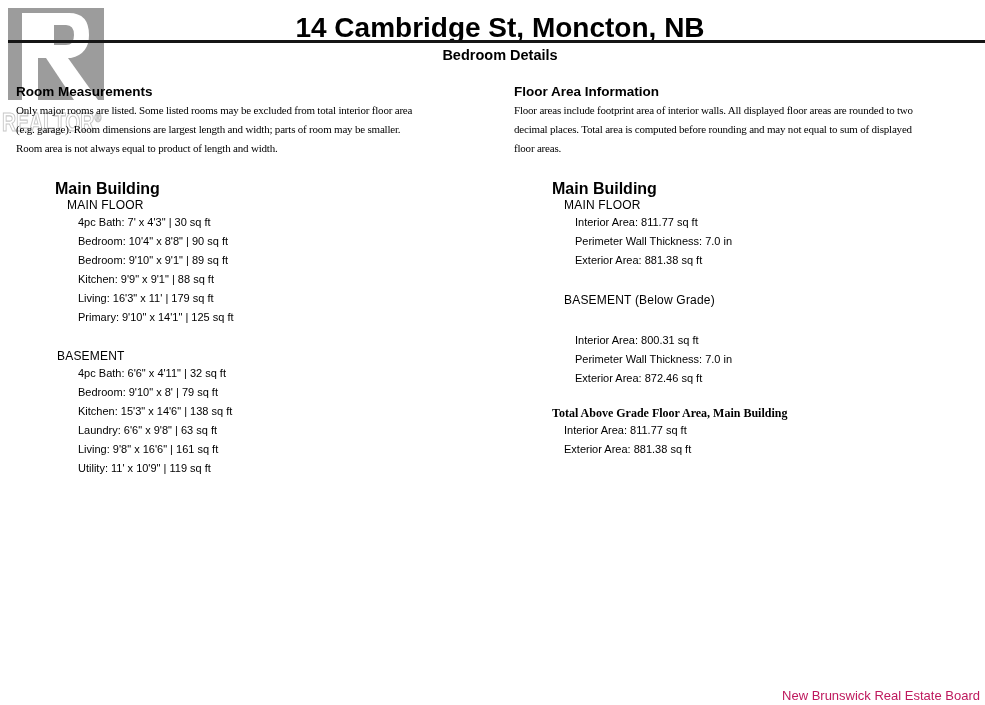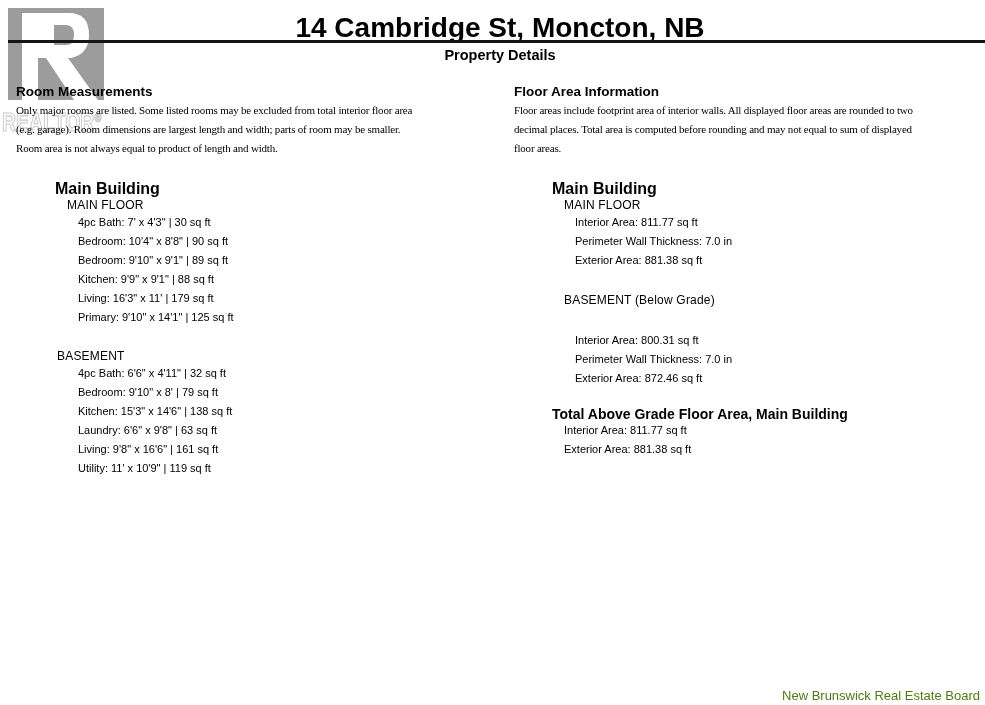--- a/index.html
+++ b/index.html
@@ -34,24 +34,24 @@
     font-size:12px;-webkit-text-stroke:0.9px #c7c7c7;
     vertical-align:9px;letter-spacing:0;
   }
   .section-heading{font-size:13.5px;font-weight:bold;z-index:2;}
   .para{font-size:11px;line-height:19px;letter-spacing:-0.2px;z-index:2;}
   .para .row{white-space:nowrap;font-family:Liberation Serif, serif;}
   .building{font-size:16px;font-weight:bold;}
   .floor-label{font-size:12px;letter-spacing:0.2px;}
   .rows{font-size:11px;line-height:19px;}
   .rows .row{white-space:nowrap;}
-  .total-heading{font-size:14px;font-weight:bold;}
+  .total-heading{font-size:12px;font-weight:bold;font-family:Liberation Serif, serif;}
   .footer{
     right:5px;top:688px;
-    font-size:13px;color:#4d7c0f;
+    font-size:13px;color:#be185d;
   }
   
   .l-head{left:16px;top:84px;text-align:right;}
   .l-para{left:16px;top:101px;width:474px;}
   .l-build{left:55px;top:180px;}
   .l-floor1{left:67px;top:198px;}
   .l-list1{left:78px;top:213px;}
   .l-floor2{left:57px;top:349px;}
   .l-list2{left:78px;top:364px;}
   .r-head{left:514px;top:84px;}
@@ -73,21 +73,21 @@
     <rect width="96" height="92" fill="#9c9c9c"></rect>
     <rect x="14" y="5" width="16" height="87" fill="#ffffff"></rect>
     <path fill="#ffffff" fill-rule="evenodd" d="M30 5 H61 Q81 5 81 27 Q81 46 63 50 H30 Z M46 17 H58 Q66 17 66 27 Q66 37 58 37 H46 Z"></path>
     <path fill="#ffffff" d="M38 50 H60 L90 92 H66 Z"></path>
   </svg>
 
   <div class="abs watermark"><span>REALTOR</span><span class="reg">®</span></div>
 
   <div class="abs title">14 Cambridge St, Moncton, NB</div>
   <div class="abs rule"></div>
-  <div class="abs subtitle">Property Details</div>
+  <div class="abs subtitle">Bedroom Details</div>
 
   <div class="abs section-heading l-head">Room Measurements</div>
   <div class="abs para l-para">
       <div class="row">Only major rooms are listed. Some listed rooms may be excluded from total interior floor area</div>
       <div class="row">(e.g. garage). Room dimensions are largest length and width; parts of room may be smaller.</div>
       <div class="row">Room area is not always equal to product of length and width.</div>
     </div>
 
   <div class="abs building l-build">Main Building</div>
 

